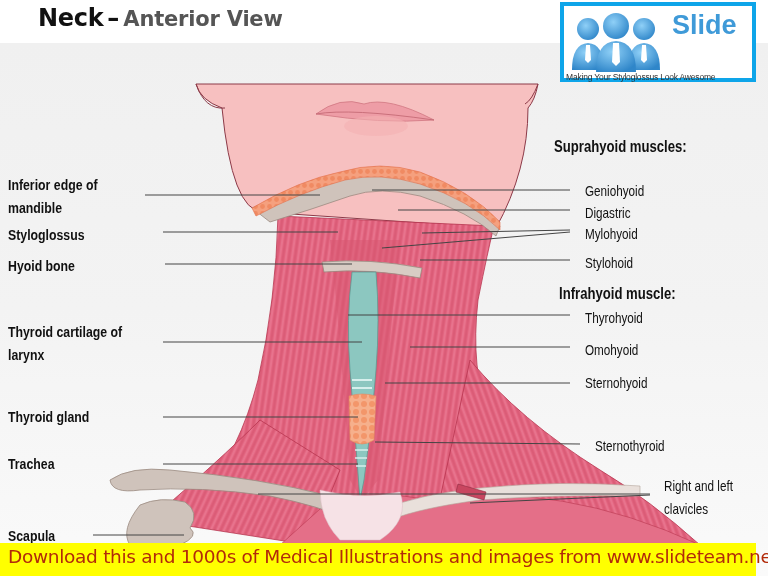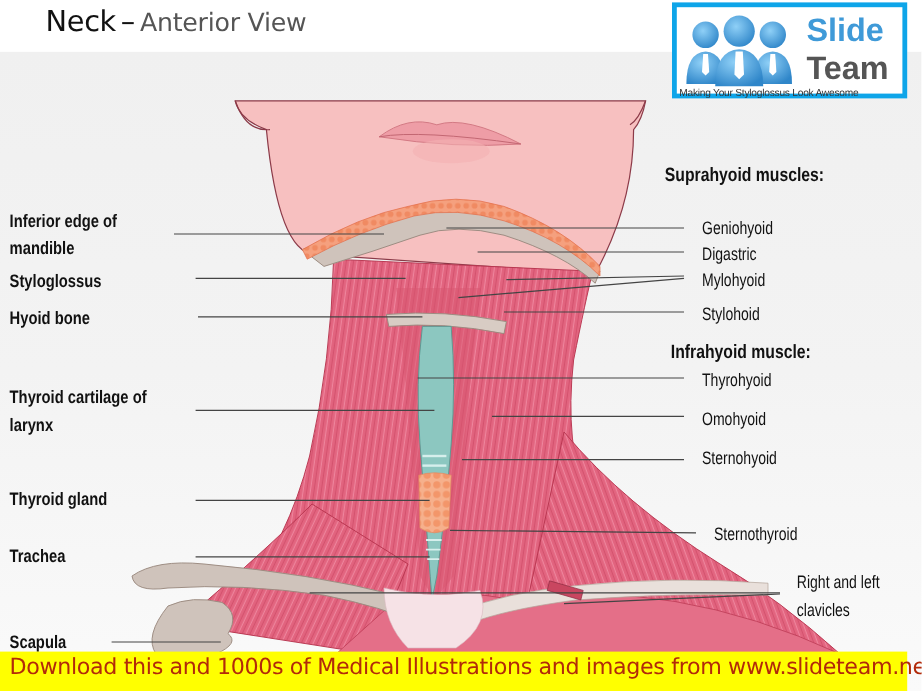--- a/index.html
+++ b/index.html
@@ -3,21 +3,21 @@
 <meta charset="utf-8">
 <style>
   * { box-sizing: border-box; margin: 0; padding: 0; }
   html, body { width: 768px; height: 576px; overflow: hidden; background: #ffffff; }
   body { position: relative; font-family: "Liberation Sans", sans-serif; }
 
   .bg-band { position: absolute; left: 0; top: 43px; width: 768px; height: 533px;
     background: linear-gradient(180deg, #f0f0f0 0%, #f3f3f3 50%, #fafafa 100%); }
   .title-strip { position: absolute; left: 0; top: 0; width: 768px; height: 43px; background: #ffffff; }
 
-  .title { position: absolute; left: 38px; top: 4px; font-family: "DejaVu Sans", sans-serif; font-weight: normal; white-space: nowrap; }
+  .title { position: absolute; left: 38px; top: 4px; font-family: "DejaVu Sans", sans-serif; font-weight: bold; white-space: nowrap; }
   .title .main { font-size: 24px; color: #111; letter-spacing: -0.3px; }
   .title .sep { font-size: 24px; color: #111; margin: 0 4px; }
   .title .sub { font-size: 21px; color: #555; letter-spacing: -0.2px; }
 
   .logo { position: absolute; left: 560px; top: 2px; width: 196px; height: 80px; background: #ffffff; border: 4px solid #0ea5e9; }
   .logo .people { position: absolute; left: 6px; top: 6px; width: 92px; height: 60px; }
   .logo .slide { position: absolute; left: 108px; top: 4px; font-size: 27px; font-weight: bold; color: #3f9ad8; font-family: "Liberation Sans", sans-serif; }
   .logo .team { position: absolute; left: 108px; top: 36px; font-size: 27px; font-weight: bold; color: #555; font-family: "Liberation Sans", sans-serif; }
   .logo .tagline { position: absolute; left: 2px; top: 66px; font-size: 8.5px; color: #333; white-space: nowrap; letter-spacing: -0.2px; }
 
@@ -53,21 +53,20 @@
     <path d="M2 58 Q2 32 18 31 Q34 32 34 58 Z" fill="url(#pg)"></path>
     <circle cx="74" cy="17" r="11" fill="url(#pg)"></circle>
     <path d="M58 58 Q58 32 74 31 Q90 32 90 58 Z" fill="url(#pg)"></path>
     <circle cx="46" cy="14" r="13" fill="url(#pg)"></circle>
     <path d="M26 60 Q26 30 46 29 Q66 30 66 60 Z" fill="url(#pg)"></path>
     <path d="M16 33 L20 33 L21 48 L18 51 L15 48 Z" fill="#ffffff"></path>
     <path d="M72 33 L76 33 L77 48 L74 51 L71 48 Z" fill="#ffffff"></path>
     <path d="M43 31 L49 31 L50 50 L46 54 L42 50 Z" fill="#ffffff"></path>
   </svg>
   <div class="slide">Slide</div>
-  <div class="team">Team</div>
   <div class="tagline">Making Your Styloglossus Look Awesome</div>
 </div>
 
 <svg class="illustration" viewBox="0 0 768 576">
   <defs>
     <pattern id="fibers" width="6" height="12" patternUnits="userSpaceOnUse" patternTransform="rotate(8)">
       <rect width="6" height="12" fill="#e2647f"></rect>
       <line x1="1" y1="0" x2="1" y2="12" stroke="#f08aa2" stroke-width="0.8"></line>
       <line x1="4" y1="0" x2="4" y2="12" stroke="#c8425f" stroke-width="0.5"></line>
     </pattern>

